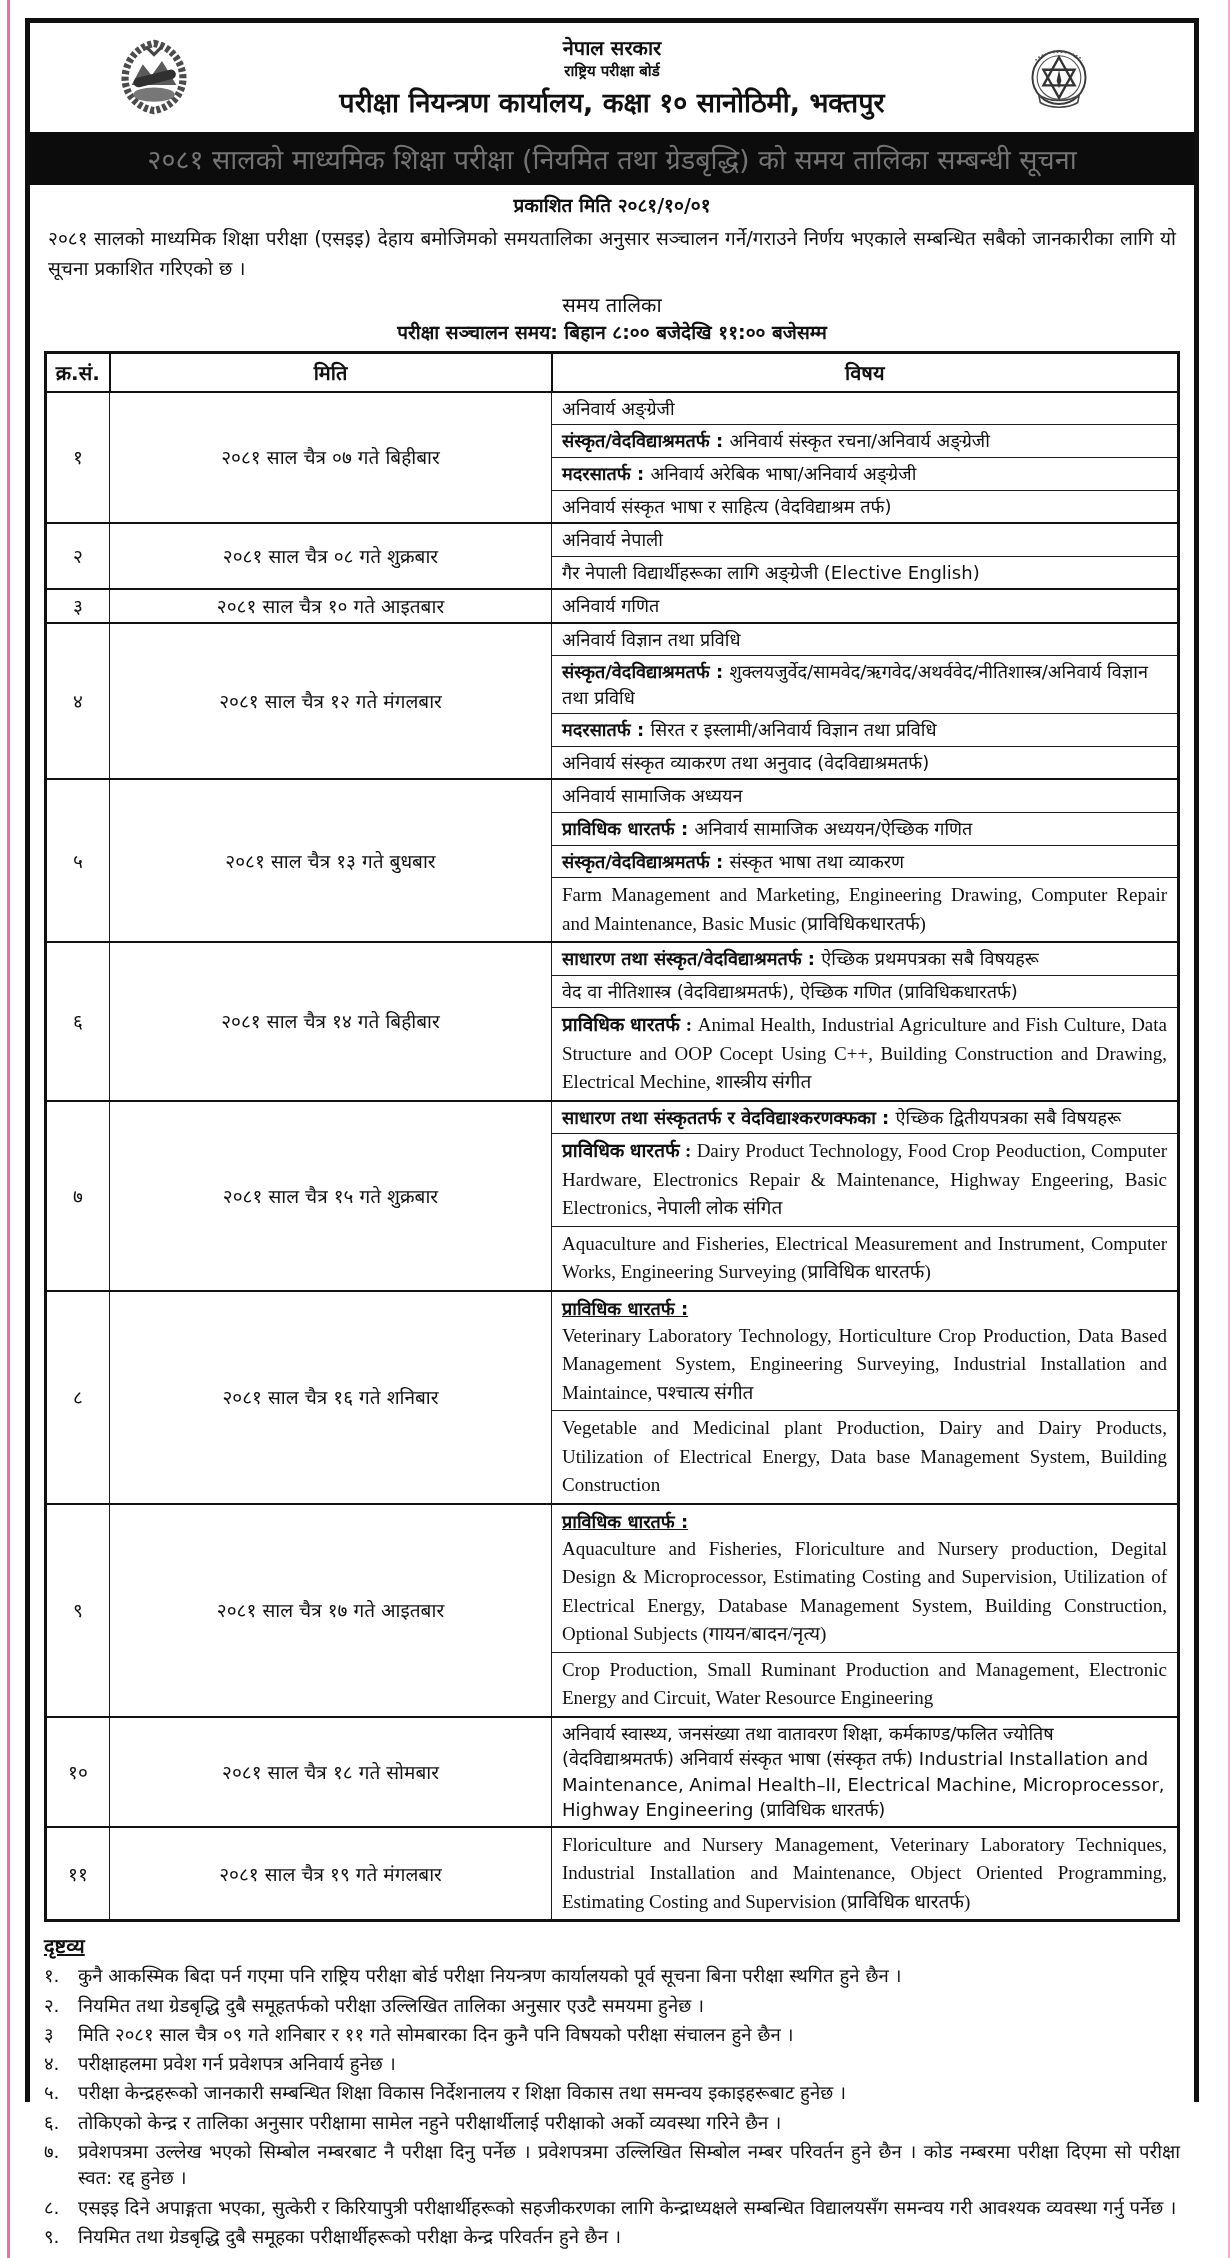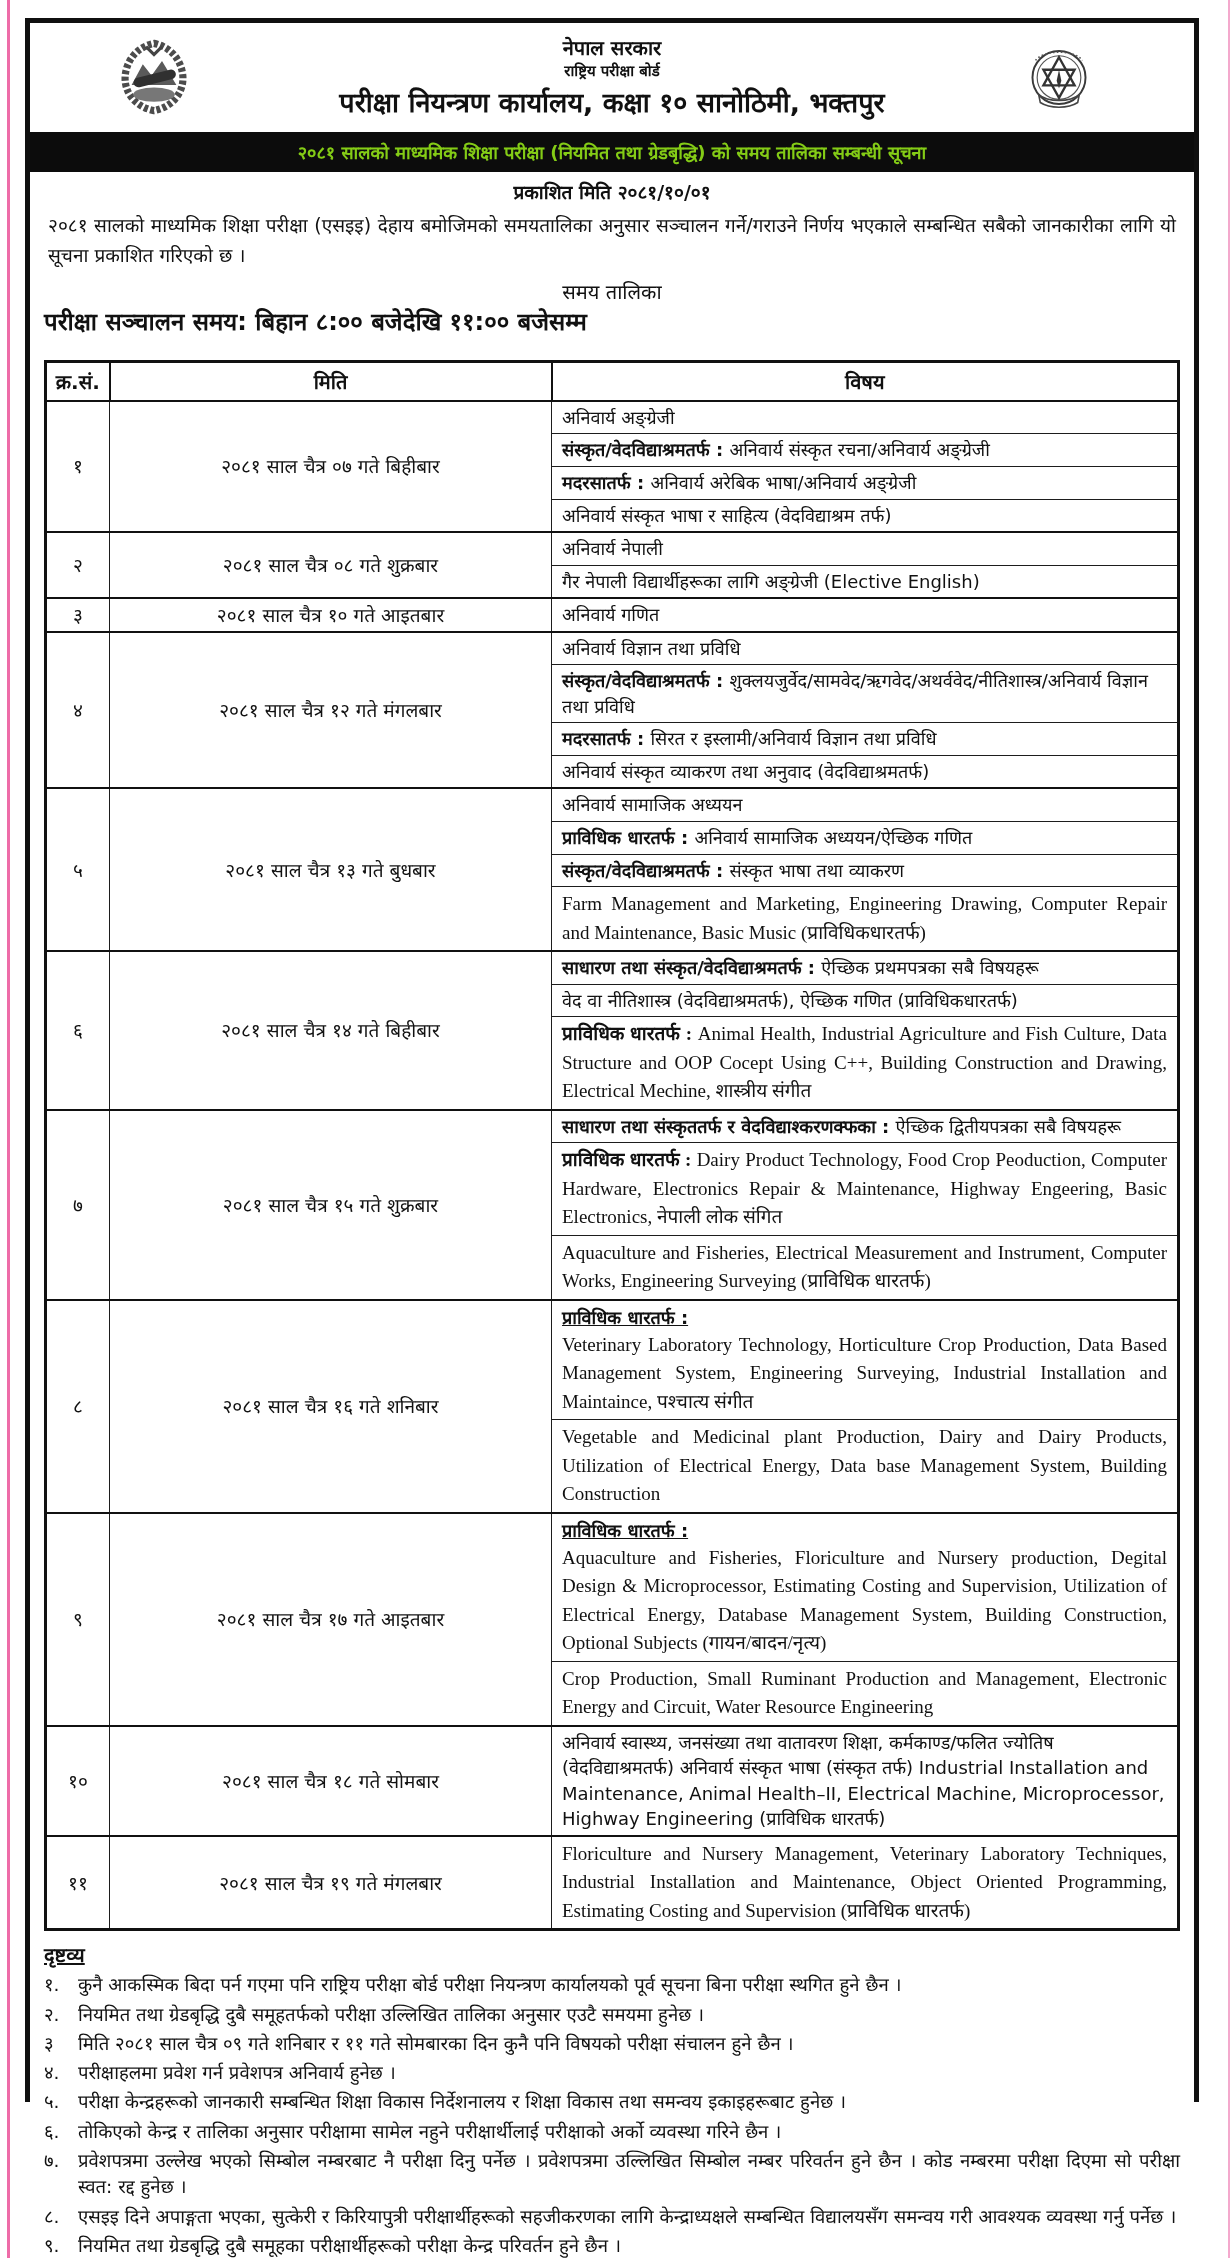--- a/index.html
+++ b/index.html
@@ -18,29 +18,29 @@
 
   .header { position:relative; padding-top:12px; text-align:center; }
   .gov-line    { font-size:20px; font-weight:bold; line-height:1.3; }
   .board-line  { font-size:15px; font-weight:bold; line-height:1.35; }
   .office-line { font-size:27px; font-weight:bold; line-height:1.45; margin-top:2px; }
   .emblem { position:absolute; top:12px; }
   .emblem.left  { left:84px;  width:80px; height:84px; }
   .emblem.right { right:96px; width:78px; height:82px; }
 
   .banner {
-    margin-top:10px; background:#0c0c0c; color:#84cc16; text-align:center;
-    font-size:18px; font-weight:bold; padding:8px 4px;
+    margin-top:10px; background:#0c0c0c; color:#737373; text-align:center;
+    font-size:27px; font-weight:normal; padding:8px 4px;
   }
   .published { text-align:center; font-weight:bold; font-size:19px; padding:7px 0 2px; }
 
   .content { padding:0 14px; }
   .intro { font-size:19px; line-height:1.55; text-align:justify; margin:4px 4px 8px; }
   .sched-title { text-align:center; font-weight:normal; font-size:20px; line-height:1.4; }
-  .sched-time  { text-align:left; font-weight:bold; font-size:24px; line-height:1.4; margin-bottom:20px; }
+  .sched-time  { text-align:center; font-weight:bold; font-size:19px; line-height:1.4; margin-bottom:5px; }
 
   table.schedule { width:100%; border-collapse:collapse; border:3px solid #111;padding-left:32px; }
   table.schedule th {
     border:2px solid #111; border-bottom:2.5px solid #111;
     font-size:20px; padding:5px 4px; font-weight:bold;
   }
   table.schedule td { border:1.5px solid #1d1d1d; vertical-align:middle; }
   table.schedule tr.row-start td { border-top:2.6px solid #111; }
   th.h-sn   { width:64px; }
   th.h-date { width:442px; }

